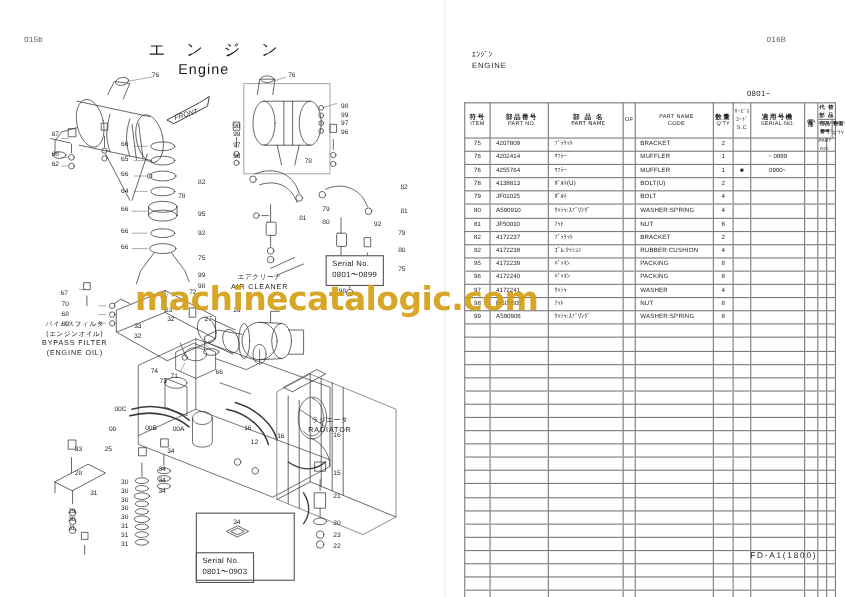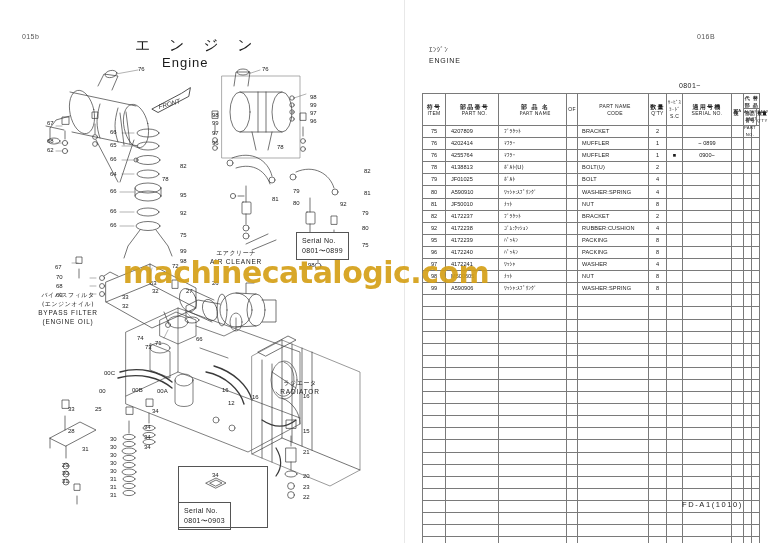--- a/index.html
+++ b/index.html
@@ -966,17 +966,17 @@
             <td class="c-qty">&nbsp;</td>
             <td class="c-sc">&nbsp;</td>
             <td class="c-serial">&nbsp;</td>
             <td class="c-ica">&nbsp;</td>
             <td class="c-apno">&nbsp;</td>
             <td class="c-aqty">&nbsp;</td>
           </tr>
         </tbody>
     </table>
 
-    <div class="foot-code">FD-A1(1010)</div>
+    <div class="foot-code">FD-A1(1800)</div>
   </div>
 
   <div class="wmk">machinecatalogic.com</div>
 </div>
 
 </body></html>

